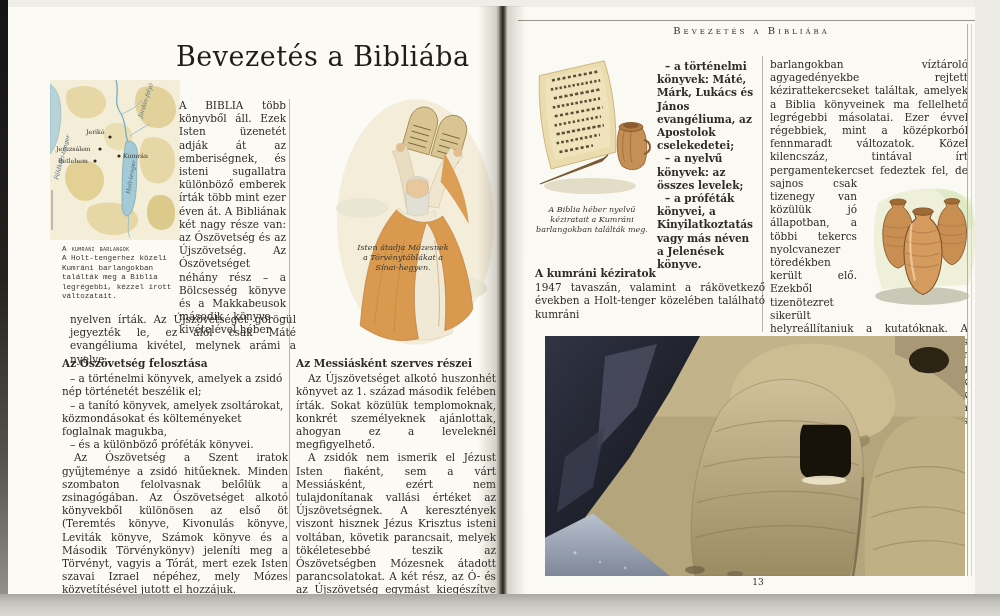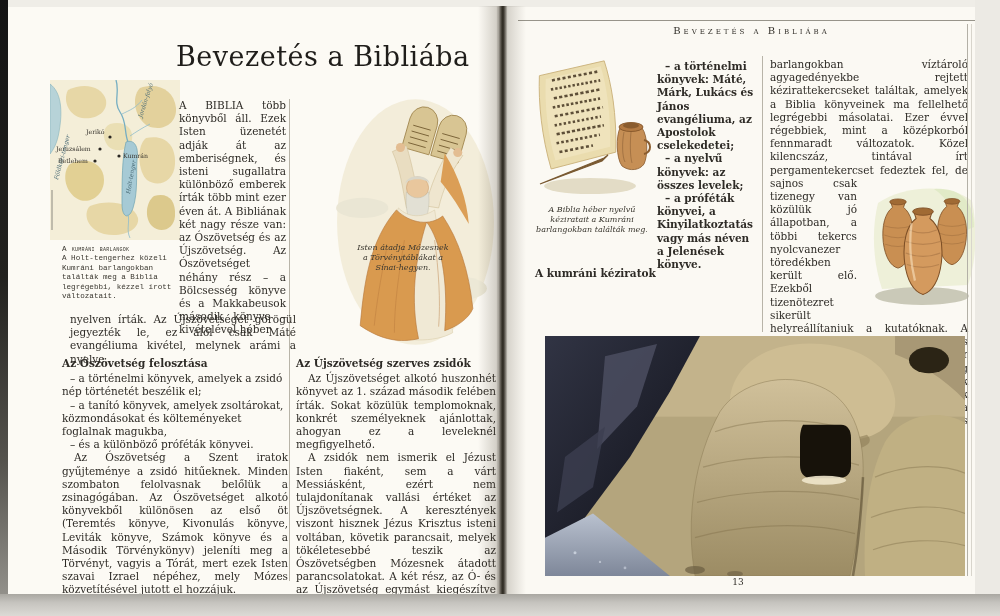--- a/index.html
+++ b/index.html
@@ -130,21 +130,21 @@
 
     <div class="abs body" style="left:54px;top:344px;width:226px;">
       <h3 class="sub">Az Ószövetség felosztása</h3>
       <p class="li">– a történelmi könyvek, amelyek a zsidó nép történetét beszélik el;</p>
       <p class="li">– a tanító könyvek, amelyek zsoltárokat, közmondásokat és költeményeket foglalnak magukba,</p>
       <p class="li">– és a különböző próféták könyvei.</p>
       <p class="ind">Az Ószövetség a Szent iratok gyűjteménye a zsidó hitűeknek. Minden szombaton felolvasnak belőlük a zsinagógában. Az Ószövetséget alkotó könyvekből különösen az első öt (Teremtés könyve, Kivonulás könyve, Leviták könyve, Számok könyve és a Második Törvénykönyv) jeleníti meg a Törvényt, vagyis a Tórát, mert ezek Isten szavai Izrael népéhez, mely Mózes közvetítésével jutott el hozzájuk.</p>
     </div>
 
     <div class="abs body" style="left:288px;top:344px;width:200px;">
-      <h3 class="sub">Az Újszövetség szerves zsidók</h3>
+      <h3 class="sub">Az Messiásként szerves részei</h3>
       <p class="ind">Az Újszövetséget alkotó huszonhét könyvet az 1. század második felében írták. Sokat közülük templomoknak, konkrét személyeknek ajánlottak, ahogyan ez a leveleknél megfigyelhető.</p>
       <p class="ind">A zsidók nem ismerik el Jézust Isten fiaként, sem a várt Messiásként, ezért nem tulajdonítanak vallási értéket az Újszövetségnek. A keresztények viszont hisznek Jézus Krisztus isteni voltában, követik parancsait, melyek tökéletesebbé teszik az Ószövetségben Mózesnek átadott parancsolatokat. A két rész, az Ó- és az Újszövetség egymást kiegészítve alkotja a szent könyvet, a Bibliát.</p>
       <p class="ind">Az Újszövetség felosztása tartalma szerint a következő:</p>
     </div>
 
     <div class="pagenum" style="left:245px;top:577px;margin-top:46px;">12</div>
   </div>
 
   <div class="page page-right"></div>
 
@@ -212,20 +212,21 @@
           <path d="M-10,-26 C-12,-10 -11,8 -7,24" stroke="rgba(255,240,210,0.5)" stroke-width="2" fill="none"></path>
         </g>
       </svg>
     </span>
     <span>tizenegy van közülük jó állapotban, a többi tekercs nyolcvanezer töredékben került elő. Ezekből tizenötezret sikerült helyreállítaniuk a kutatóknak. A megtalált tekercsek közül Izajás könyve</span>
     <span>szinte teljes, és – Eszter könyve kivételével – az Ószövetség minden könyvéből számos töredék megtalálható. A legrégebbiek közülük a Kr. e. 3. századból valók, a későbbiek a Kr. u. 1. század 70-es éveinél korábban keletkeztek.</span>
   </div>
 
   <div class="abs body" style="left:535px;top:267px;width:230px;">
     <h3 class="sub" style="margin:0 0 1px 0;">A kumráni kéziratok</h3>
+    <p>1947 tavaszán, valamint a rákövetkező években a Holt-tenger közelében található kumráni</p>
   </div>
 
   <div class="abs" style="left:545px;top:336px;width:420px;height:240px;">
     <svg viewBox="0 0 420 238" width="420" height="240" preserveAspectRatio="none">
       <defs>
         <linearGradient id="ph-dark" x1="0" y1="0" x2="1" y2="1">
           <stop offset="0" stop-color="#313444"></stop>
             <stop offset="1" stop-color="#101119"></stop>
         </linearGradient>
         <linearGradient id="ph-rock" x1="0" y1="0" x2="0" y2="1">
@@ -262,21 +263,21 @@
       </g>
       <path d="M318,140 C316,180 312,215 308,238" stroke="#5c4f33" stroke-width="2.5" opacity="0.6" fill="none"></path>
       <path d="M258,88 h38 c7,0 10,6 10,13 v28 c0,9-6,12-13,12 h-27 c-7,0-11-5-11-13 v-27 c0-8 3-13 3-13 z" fill="#17120a"></path>
       <ellipse cx="279" cy="143" rx="22" ry="4.5" fill="#efe7cc" opacity="0.9"></ellipse>
       <ellipse cx="384" cy="24" rx="20" ry="13" fill="#2b2415"></ellipse>
       <ellipse cx="150" cy="232" rx="10" ry="4" fill="#6b5e42" opacity="0.7"></ellipse>
       <ellipse cx="190" cy="236" rx="8" ry="3" fill="#6b5e42" opacity="0.6"></ellipse>
     </svg>
   </div>
 
-  <div class="pagenum" style="left:723px;top:577px;">13</div>
+  <div class="pagenum" style="left:743px;top:577px;">13</div>
 
   <div class="rp-edge"></div>
   <div class="right-margin"></div>
   <div class="gutter-soft"></div>
   <div class="gutter-core"></div>
   <div class="edge-left"></div>
   <div class="bottom-band"></div>
 </div>
 
 </body></html>

